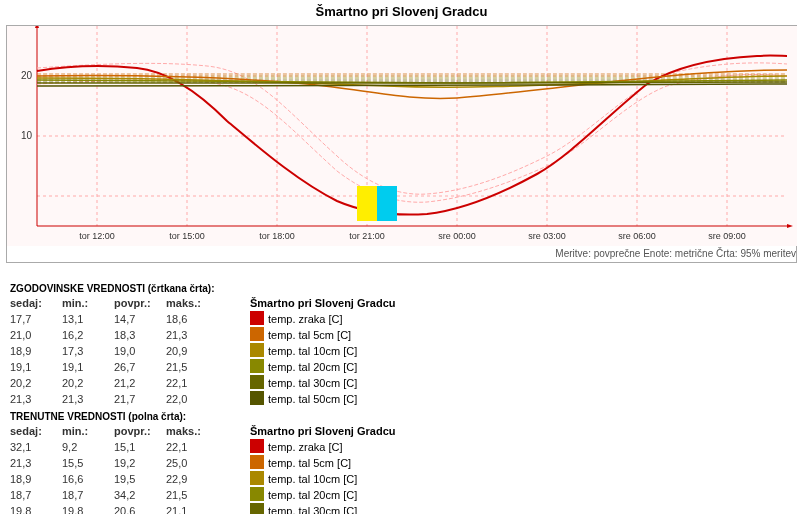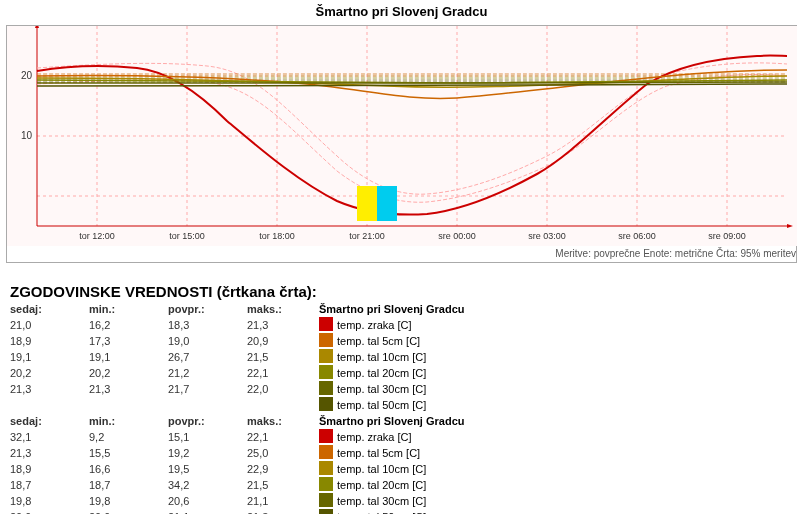--- a/index.html
+++ b/index.html
@@ -49,21 +49,21 @@
     #chart-subtitle {
       text-align: right;
       font-size: 10px;
       color: #555;
       padding: 2px 0 3px 0;
     }
     #data-section {
       padding: 2px 10px 2px 10px;
     }
     .section-header {
-      font-size: 15px;
+      font-size: 10px;
       font-weight: bold;
       margin-top: 4px;
       margin-bottom: 1px;
       color: #000;
     }
     .col-label {
       font-weight: bold;
       font-size: 11px;
       color: #000;
     }
@@ -74,21 +74,20 @@
     .left-table {
       min-width: 220px;
     }
     .right-table {
       flex: 1;
     }
     .col-row {
       display: flex;
       font-size: 11px;
       line-height: 16px;
-      gap: 27px;
     }
     .col-cell {
       width: 52px;
       color: #333;
     }
     .right-row {
       display: flex;
       align-items: flex-start;
       font-size: 11px;
       line-height: 16px;
@@ -187,20 +186,26 @@
       <div class="data-table">
         <div class="left-table">
           <div class="col-row">
             <span class="col-cell col-label">sedaj:</span>
             <span class="col-cell col-label">min.:</span>
             <span class="col-cell col-label">povpr.:</span>
             <span class="col-cell col-label">maks.:</span>
           </div>
 
           <div class="col-row">
+            <span class="col-cell">17,7</span>
+            <span class="col-cell">13,1</span>
+            <span class="col-cell">14,7</span>
+            <span class="col-cell">18,6</span>
+          </div>
+          <div class="col-row">
             <span class="col-cell">21,0</span>
             <span class="col-cell">16,2</span>
             <span class="col-cell">18,3</span>
             <span class="col-cell">21,3</span>
           </div>
           <div class="col-row">
             <span class="col-cell">18,9</span>
             <span class="col-cell">17,3</span>
             <span class="col-cell">19,0</span>
             <span class="col-cell">20,9</span>
@@ -250,20 +255,21 @@
           </div>
           <div class="right-row">
             <span class="color-box" style="background:#555500"></span>
             <span class="right-label">temp. tal 50cm [C]</span>
           </div>
         </div>
       </div>
     </div>
 
     <div>
+      <div class="section-header">TRENUTNE VREDNOSTI (polna črta):</div>
       <div class="data-table">
         <div class="left-table">
           <div class="col-row">
             <span class="col-cell col-label">sedaj:</span>
             <span class="col-cell col-label">min.:</span>
             <span class="col-cell col-label">povpr.:</span>
             <span class="col-cell col-label">maks.:</span>
           </div>
           <div class="col-row">
             <span class="col-cell">32,1</span>

